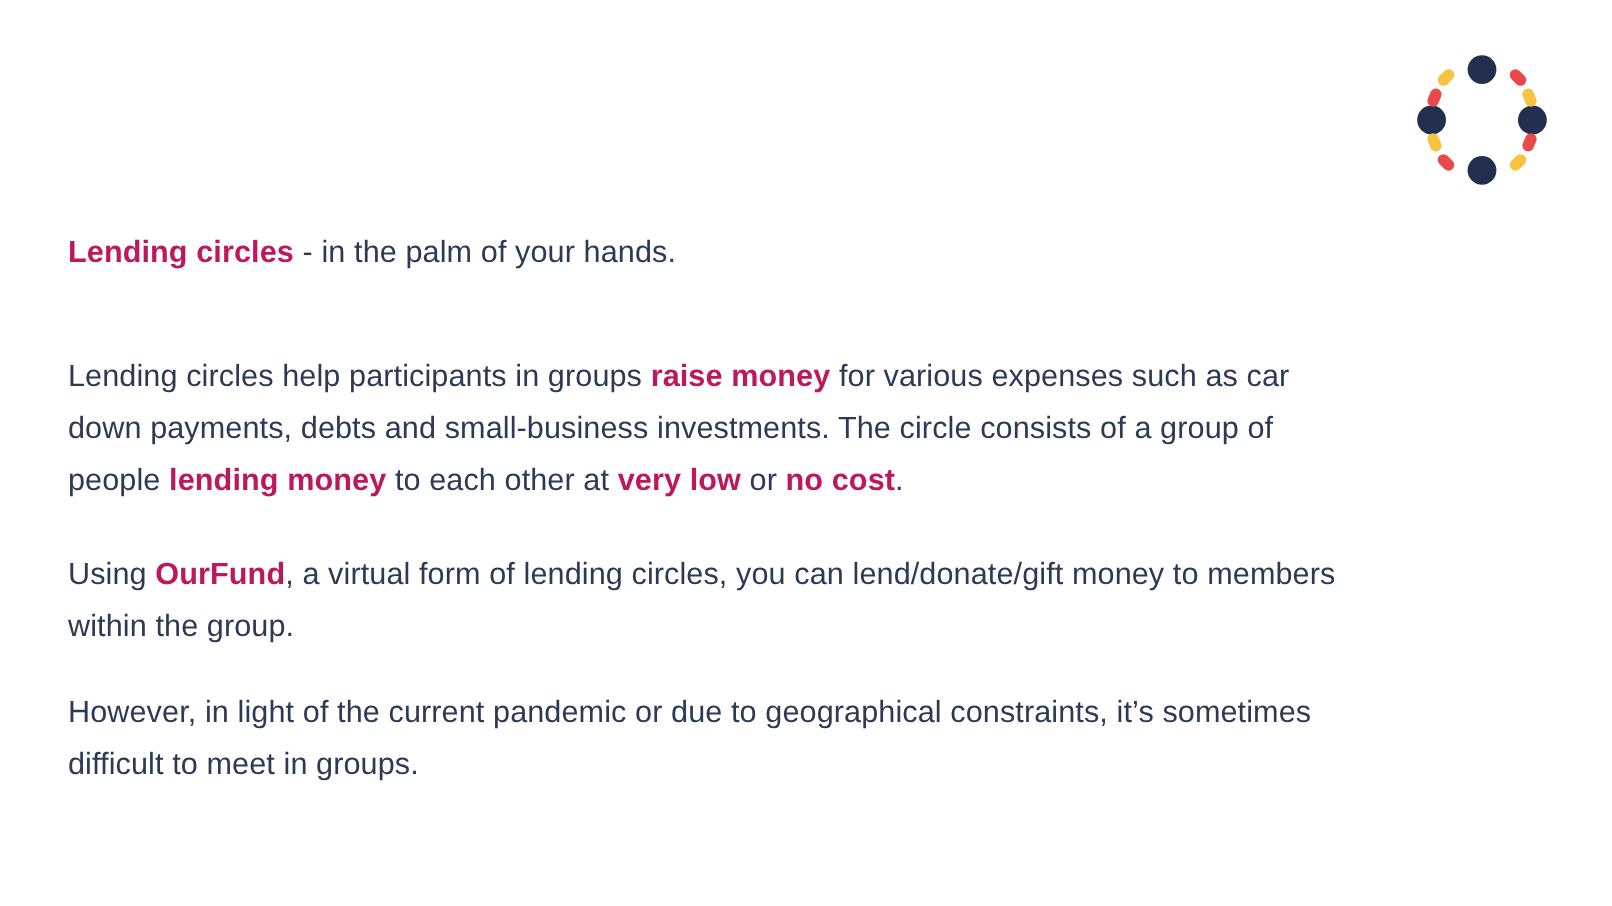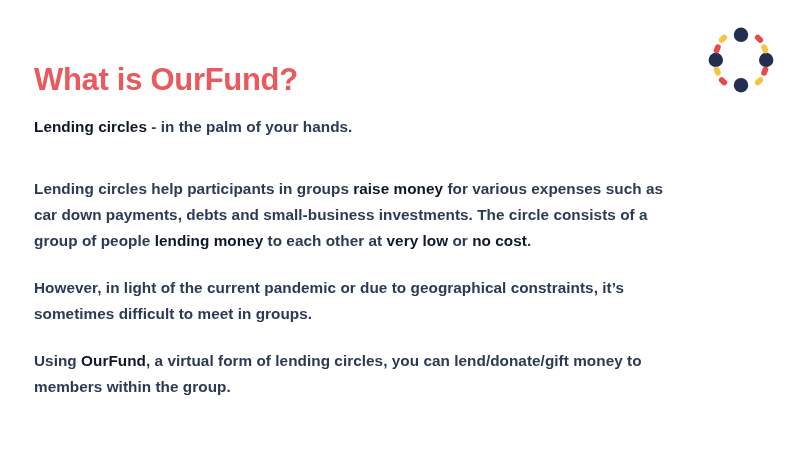--- a/index.html
+++ b/index.html
@@ -63,24 +63,24 @@
     letter-spacing: 0.05px;
   }
   .para:last-child {
     margin-bottom: 0;
   }
   .para.p1 { margin-bottom: 20px; }
   .para.p2 { margin-bottom: 21px; margin-top: 36px; }
   .para.p3 { margin-bottom: 21px; }
   .seg-bold {
     font-weight: 700;
-    color: #0f172a;
+    color: #be185d;
   }
   .seg-normal {
-    font-weight: 700;
+    font-weight: 400;
     text-align: right;
   }
 </style>
 </head>
 <body>
 
 <div class="slide">
 
   <div class="logo">
     <svg viewBox="0 0 100 100" xmlns="http://www.w3.org/2000/svg">
@@ -100,22 +100,21 @@
 
         <rect x="18.5" y="75.5" width="13" height="8" rx="4" fill="#e8494b" transform="rotate(45 25 79.5)"></rect>
         <rect x="10.5" y="61.5" width="13" height="8" rx="4" fill="#f5c53f" transform="rotate(68 17 65.5)"></rect>
 
         <rect x="10.5" y="30.5" width="13" height="8" rx="4" fill="#e8494b" transform="rotate(112 17 34.5)"></rect>
         <rect x="18.5" y="16.5" width="13" height="8" rx="4" fill="#f5c53f" transform="rotate(135 25 20.5)"></rect>
       </g>
     </svg>
   </div>
 
-  <h1 class="slide-title">What is OurFund?</h1>
 
   <div class="body-block">
     <p class="para p1"><span class="seg-bold">Lending circles</span><span class="seg-normal"> - in the palm of your hands.</span></p>
     <p class="para p2"><span class="seg-normal">Lending circles help participants in groups </span><span class="seg-bold">raise money</span><span class="seg-normal"> for various expenses such as car down payments, debts and small-business investments. The circle consists of a group of people </span><span class="seg-bold">lending money</span><span class="seg-normal"> to each other at </span><span class="seg-bold">very low</span><span class="seg-normal"> or </span><span class="seg-bold">no cost</span><span class="seg-normal">.</span></p>
+    <p class="para p4"><span class="seg-normal">Using </span><span class="seg-bold">OurFund</span><span class="seg-normal">, a virtual form of lending circles, you can lend/donate/gift money to members within the group.</span></p>
     <p class="para p3"><span class="seg-normal">However, in light of the current pandemic or due to geographical constraints, it’s sometimes difficult to meet in groups.</span></p>
-    <p class="para p4"><span class="seg-normal">Using </span><span class="seg-bold">OurFund</span><span class="seg-normal">, a virtual form of lending circles, you can lend/donate/gift money to members within the group.</span></p>
   </div>
 
 </div>
 
 </body></html>

